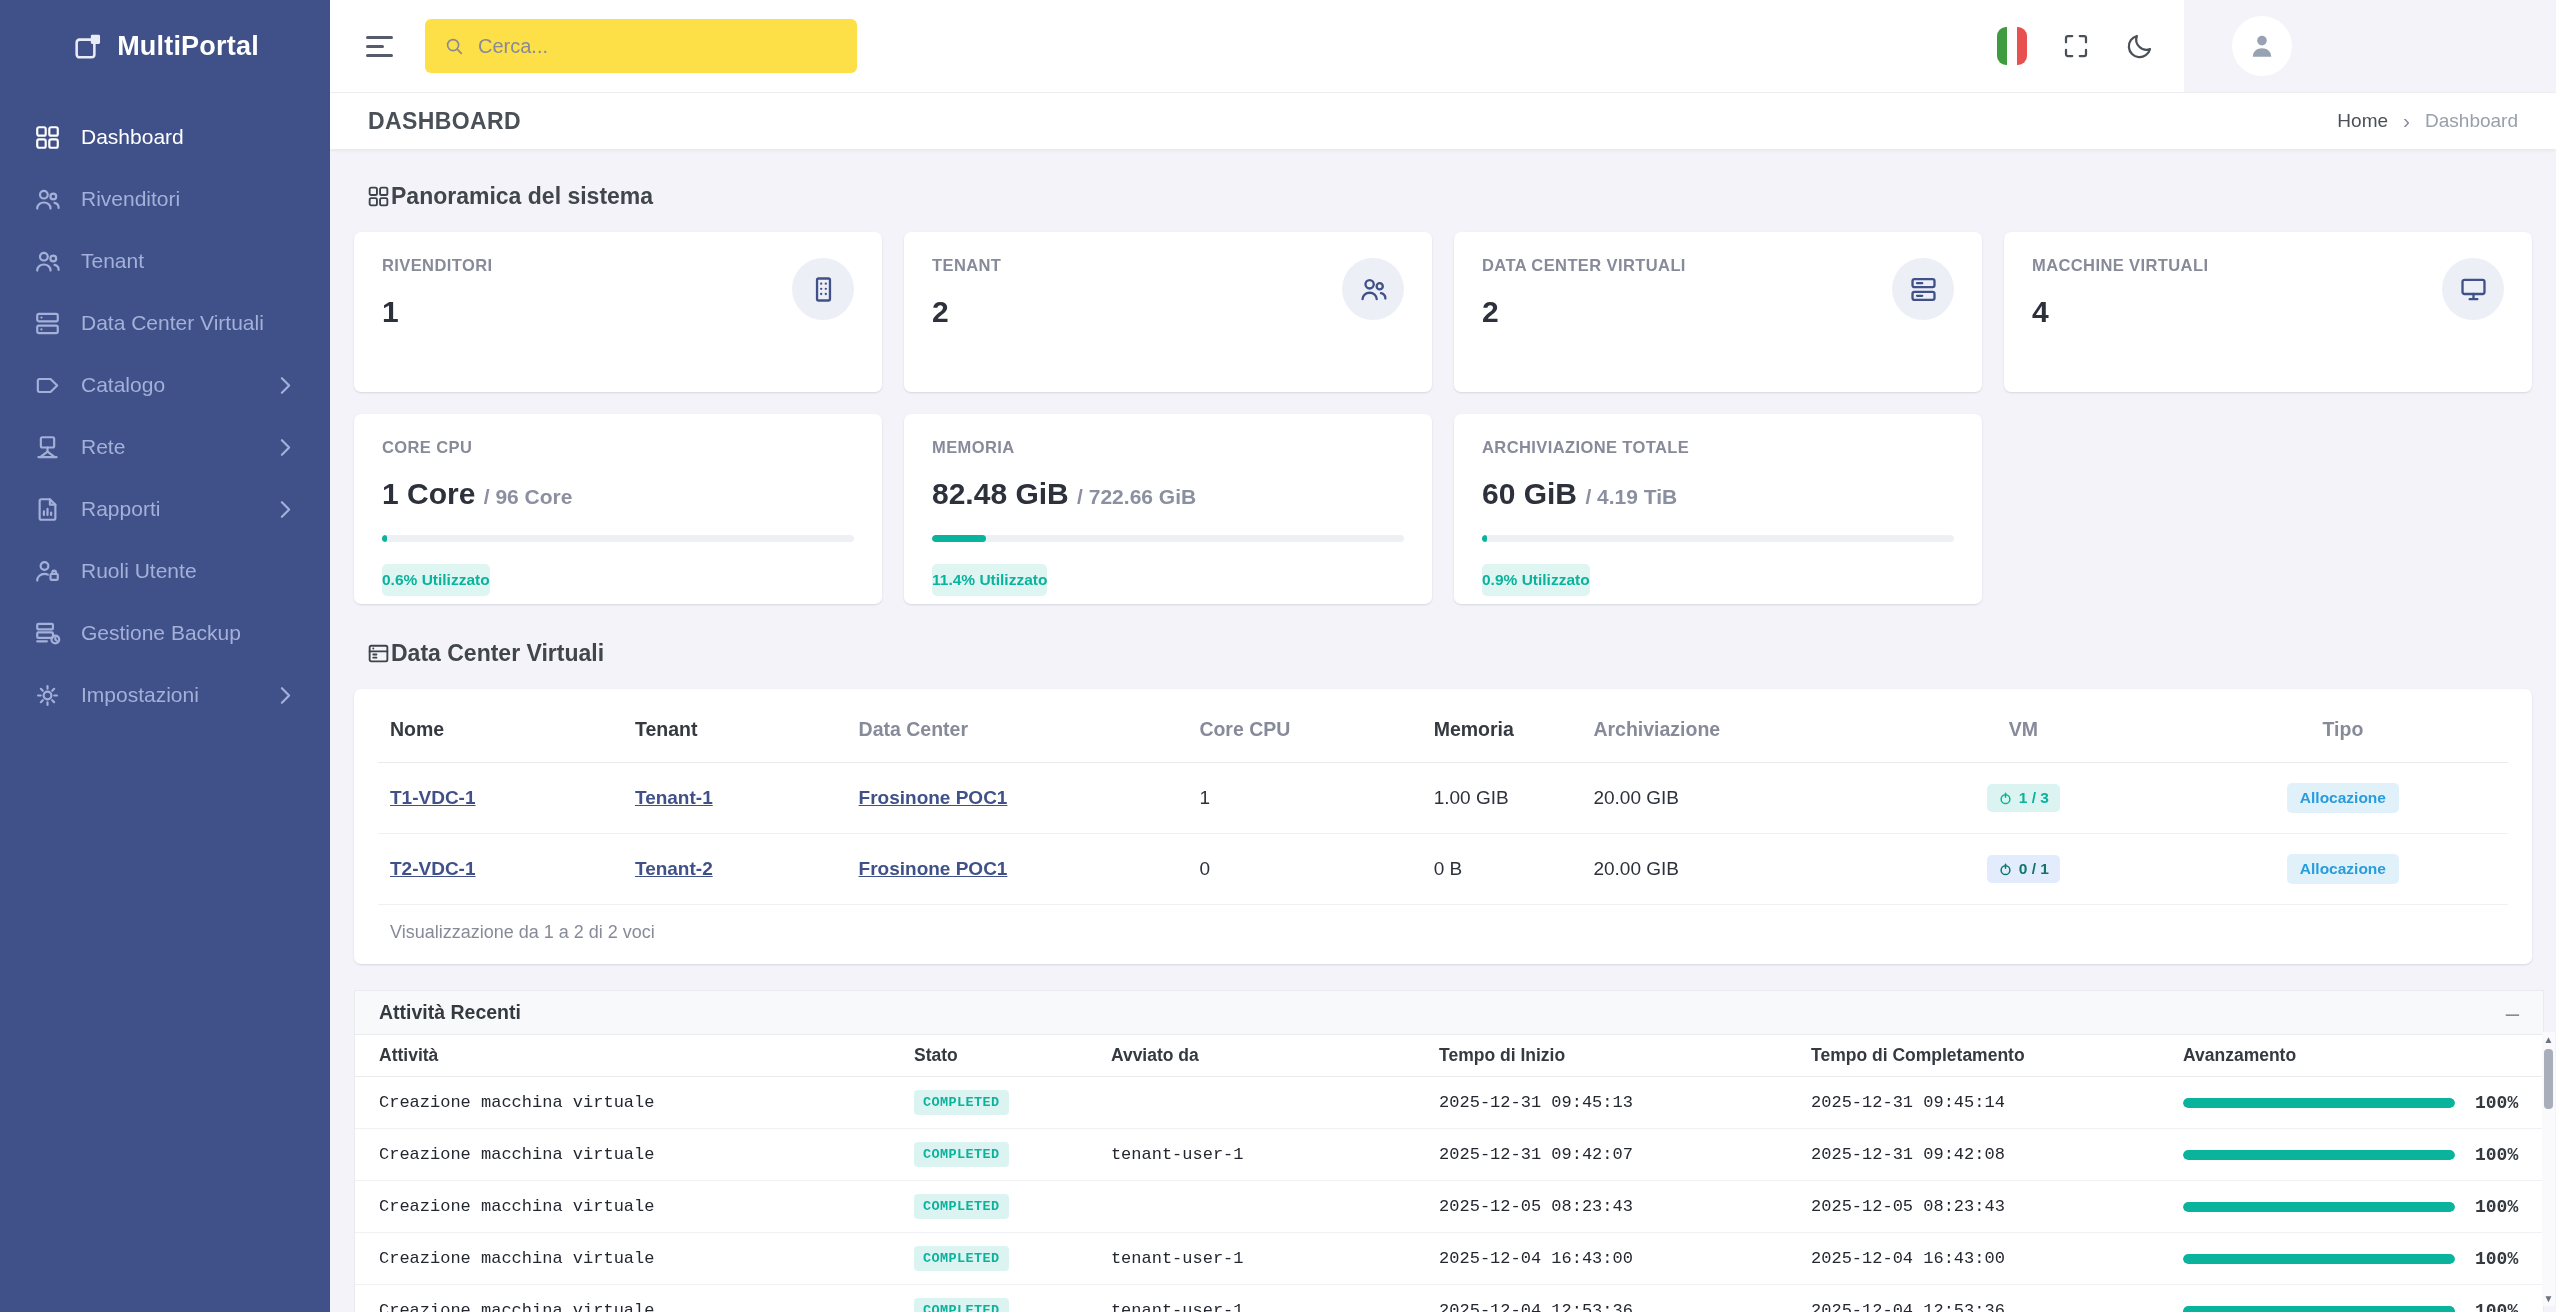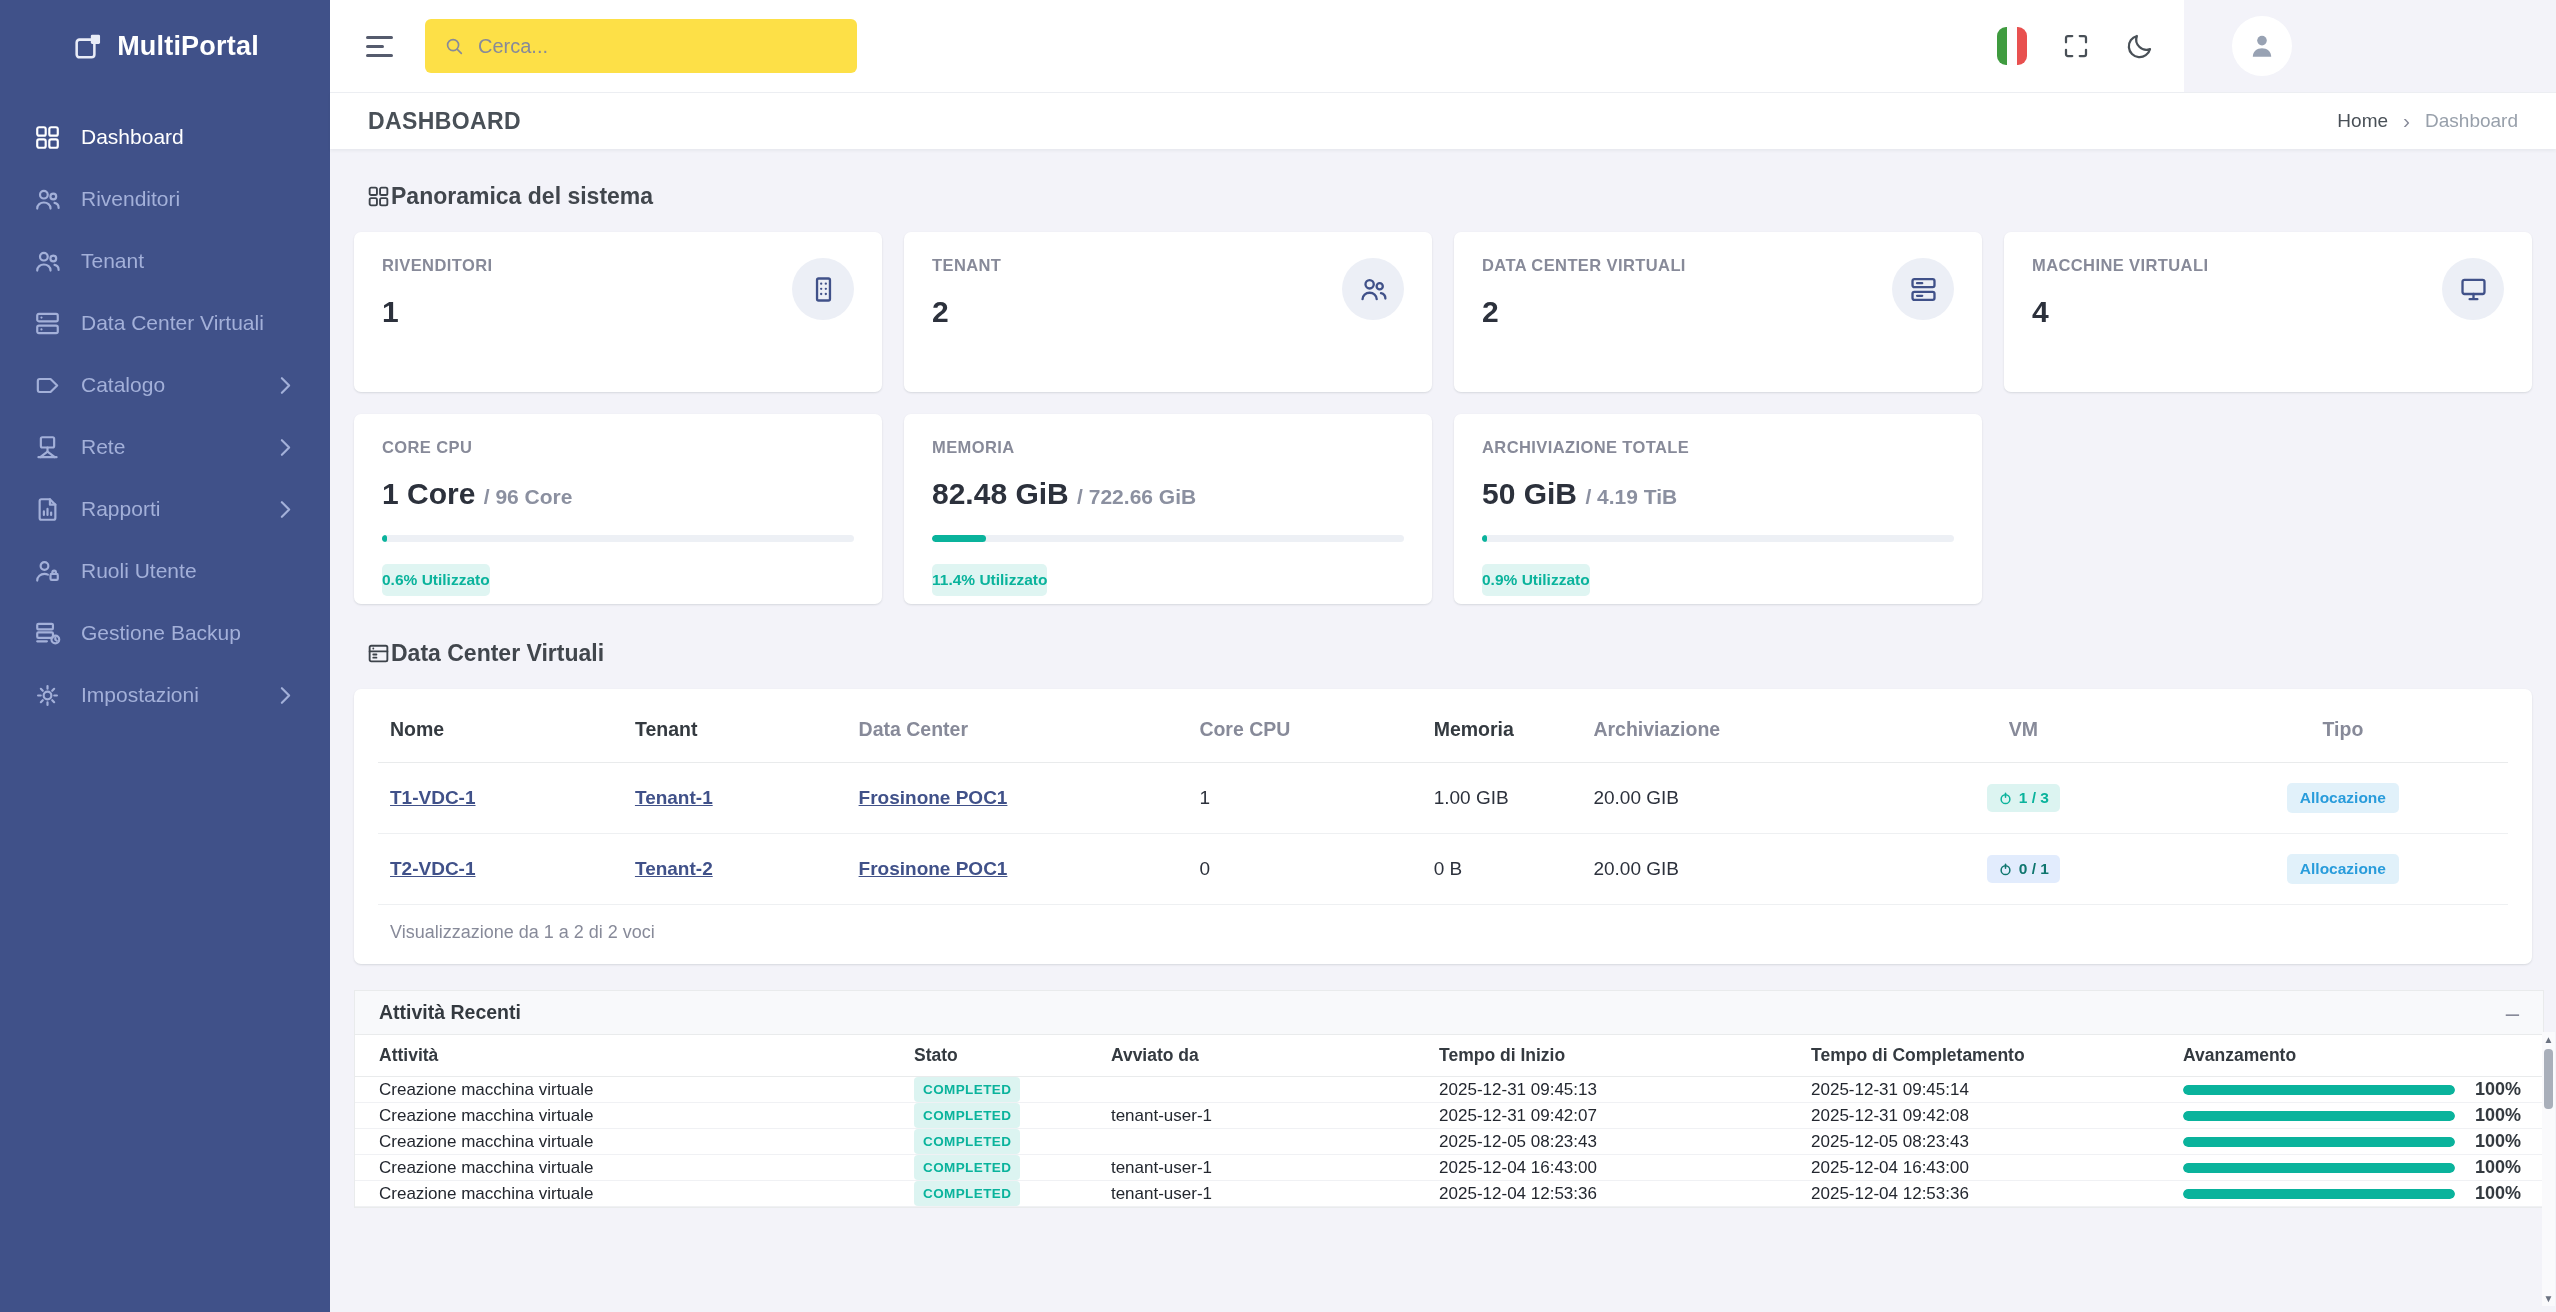--- a/index.html
+++ b/index.html
@@ -94,21 +94,21 @@
 
   
   .activity { margin:26px -12px 0 0; background:#fff; border:1px solid #e9ebec; }
   .activity-head { height:44px; background:#f8f9fb; border-bottom:1px solid #e9ebec; display:flex;
                    align-items:center; justify-content:space-between; padding:0 24px; }
   .activity-title { font-size:19.5px; font-weight:700; color:#343a40; }
   .collapse-btn { border:none; background:none; color:#878a99; font-size:24px; cursor:pointer; line-height:1; }
   table.act { width:100%; border-collapse:collapse; table-layout:fixed; }
   table.act th { text-align:left; padding:10px 12px; font-size:17.5px; font-weight:700; color:#343a40;
                  border-bottom:1px solid #e9ebec; }
-  table.act td { padding:0 12px; font-size:17px; color:#23272f; border-bottom:1px solid #f0f1f4; }
+  table.act td { padding:13px 12px; font-size:17px; color:#23272f; border-bottom:1px solid #f0f1f4;font-family:Liberation Mono, monospace; }
   table.act th:first-child, table.act td:first-child { padding-left:24px; }
   .status-badge { display:inline-block; font-size:13.5px; font-weight:700; letter-spacing:.4px; color:#0ab39c;
                   background:rgba(10,179,156,.14); padding:5px 9px; border-radius:4px; }
   .progress-cell { display:flex; align-items:center; gap:20px; }
   .mini-track { width:272px; height:10px; border-radius:5px; background:#dcf3ee; overflow:hidden; }
   .mini-fill { height:100%; background:#0ab39c; border-radius:5px; }
   .pct { font-size:18px; font-weight:700; color:#343a40; }
 
   
   .vscroll { position:absolute; right:1px; top:1032px; width:13px; height:274px; background:#fafafc;
@@ -366,21 +366,21 @@
             <span class="stat-total">/ 722.66 GiB</span>
           </div>
           <div class="progress-track">
             <div class="progress-fill" style="width: 11.4%;"></div>
           </div>
           <span class="usage-badge">11.4% Utilizzato</span>
         </div>
         <div class="stat-card">
           <div class="stat-label">ARCHIVIAZIONE TOTALE</div>
           <div class="stat-value">
-            <span>50 GiB</span>
+            <span>60 GiB</span>
             <span class="stat-total">/ 4.19 TiB</span>
           </div>
           <div class="progress-track">
             <div class="progress-fill" style="width: 1%;"></div>
           </div>
           <span class="usage-badge">0.9% Utilizzato</span>
         </div>
       </div>
 
       <div class="section-head vdc-head">

